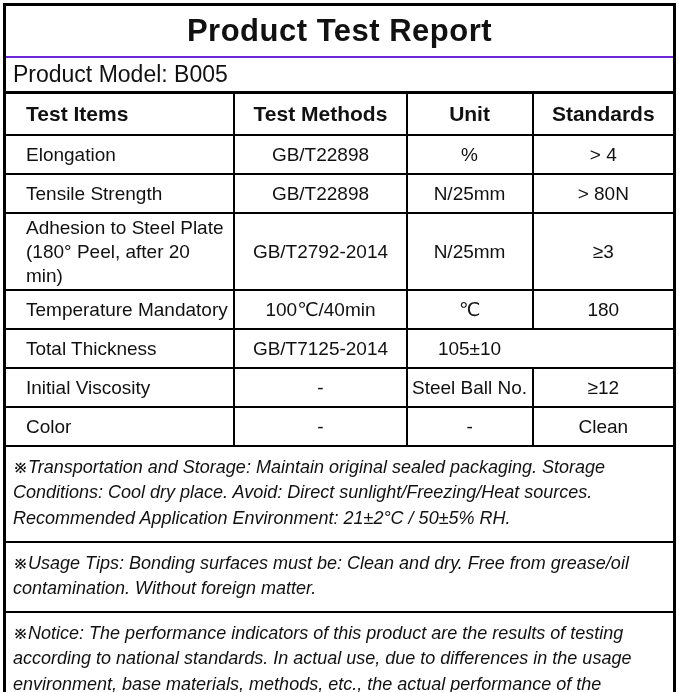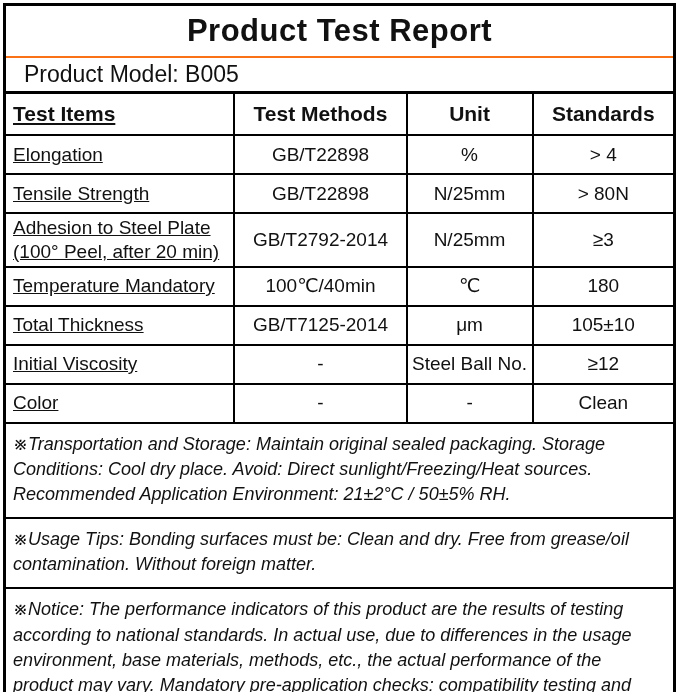--- a/index.html
+++ b/index.html
@@ -15,28 +15,28 @@
     border: 3px solid #000000;
     background: #ffffff;
   }
   .title-row {
     min-height: 50px;
     display: flex;
     align-items: center;
     justify-content: center;
     font-size: 31px;
     font-weight: bold;
-    border-bottom: 2px solid #f97316;
+    border-bottom: 2px solid #6d28d9;
     letter-spacing: 0.5px;
   }
   .model-row {
     min-height: 33px;
     display: flex;
     align-items: center;
-    padding-left: 18px;
+    padding-left: 7px;
     font-size: 23px;
     border-bottom: 3px solid #000000;
   }
   .t-row {
     display: grid;
     grid-template-columns: 34.1% 25.8% 18.9% 21.2%;
     border-bottom: 2px solid #000000;
   }
   .t-row .c {
     min-height: 33px;
@@ -46,23 +46,22 @@
     text-align: right;
     font-size: 19px;
     padding: 2px 2px;
     border-left: 2px solid #000000;
     line-height: 1.25;
   }
   .t-row .c:first-child {
     border-left: none;
     justify-content: flex-start;
     text-align: left;
-    padding-left: 7px;
+    padding-left: 20px;
     padding-right: 4px;
-    text-decoration: underline;
   }
   .t-head .c {
     font-weight: bold;
     font-size: 21px;
     min-height: 36px;
   }
   .note {
     font-size: 18px;
     line-height: 1.4;
     padding: 8px 9px 10px 7px;
@@ -97,37 +96,36 @@
   </div>
 
   <div class="t-row">
     <div class="c">Tensile Strength</div>
     <div class="c">GB/T22898</div>
     <div class="c">N/25mm</div>
     <div class="c">&gt; 80N</div>
   </div>
 
   <div class="t-row">
-    <div class="c">Adhesion to Steel Plate (100° Peel, after 20 min)</div>
+    <div class="c">Adhesion to Steel Plate (180° Peel, after 20 min)</div>
     <div class="c">GB/T2792-2014</div>
     <div class="c">N/25mm</div>
     <div class="c">≥3</div>
   </div>
 
   <div class="t-row">
     <div class="c">Temperature Mandatory</div>
     <div class="c">100℃/40min</div>
     <div class="c">℃</div>
     <div class="c">180</div>
   </div>
 
   <div class="t-row">
     <div class="c">Total Thickness</div>
     <div class="c">GB/T7125-2014</div>
-    <div class="c">μm</div>
     <div class="c">105±10</div>
   </div>
 
   <div class="t-row">
     <div class="c">Initial Viscosity</div>
     <div class="c">-</div>
     <div class="c">Steel Ball No.</div>
     <div class="c">≥12</div>
   </div>
 

